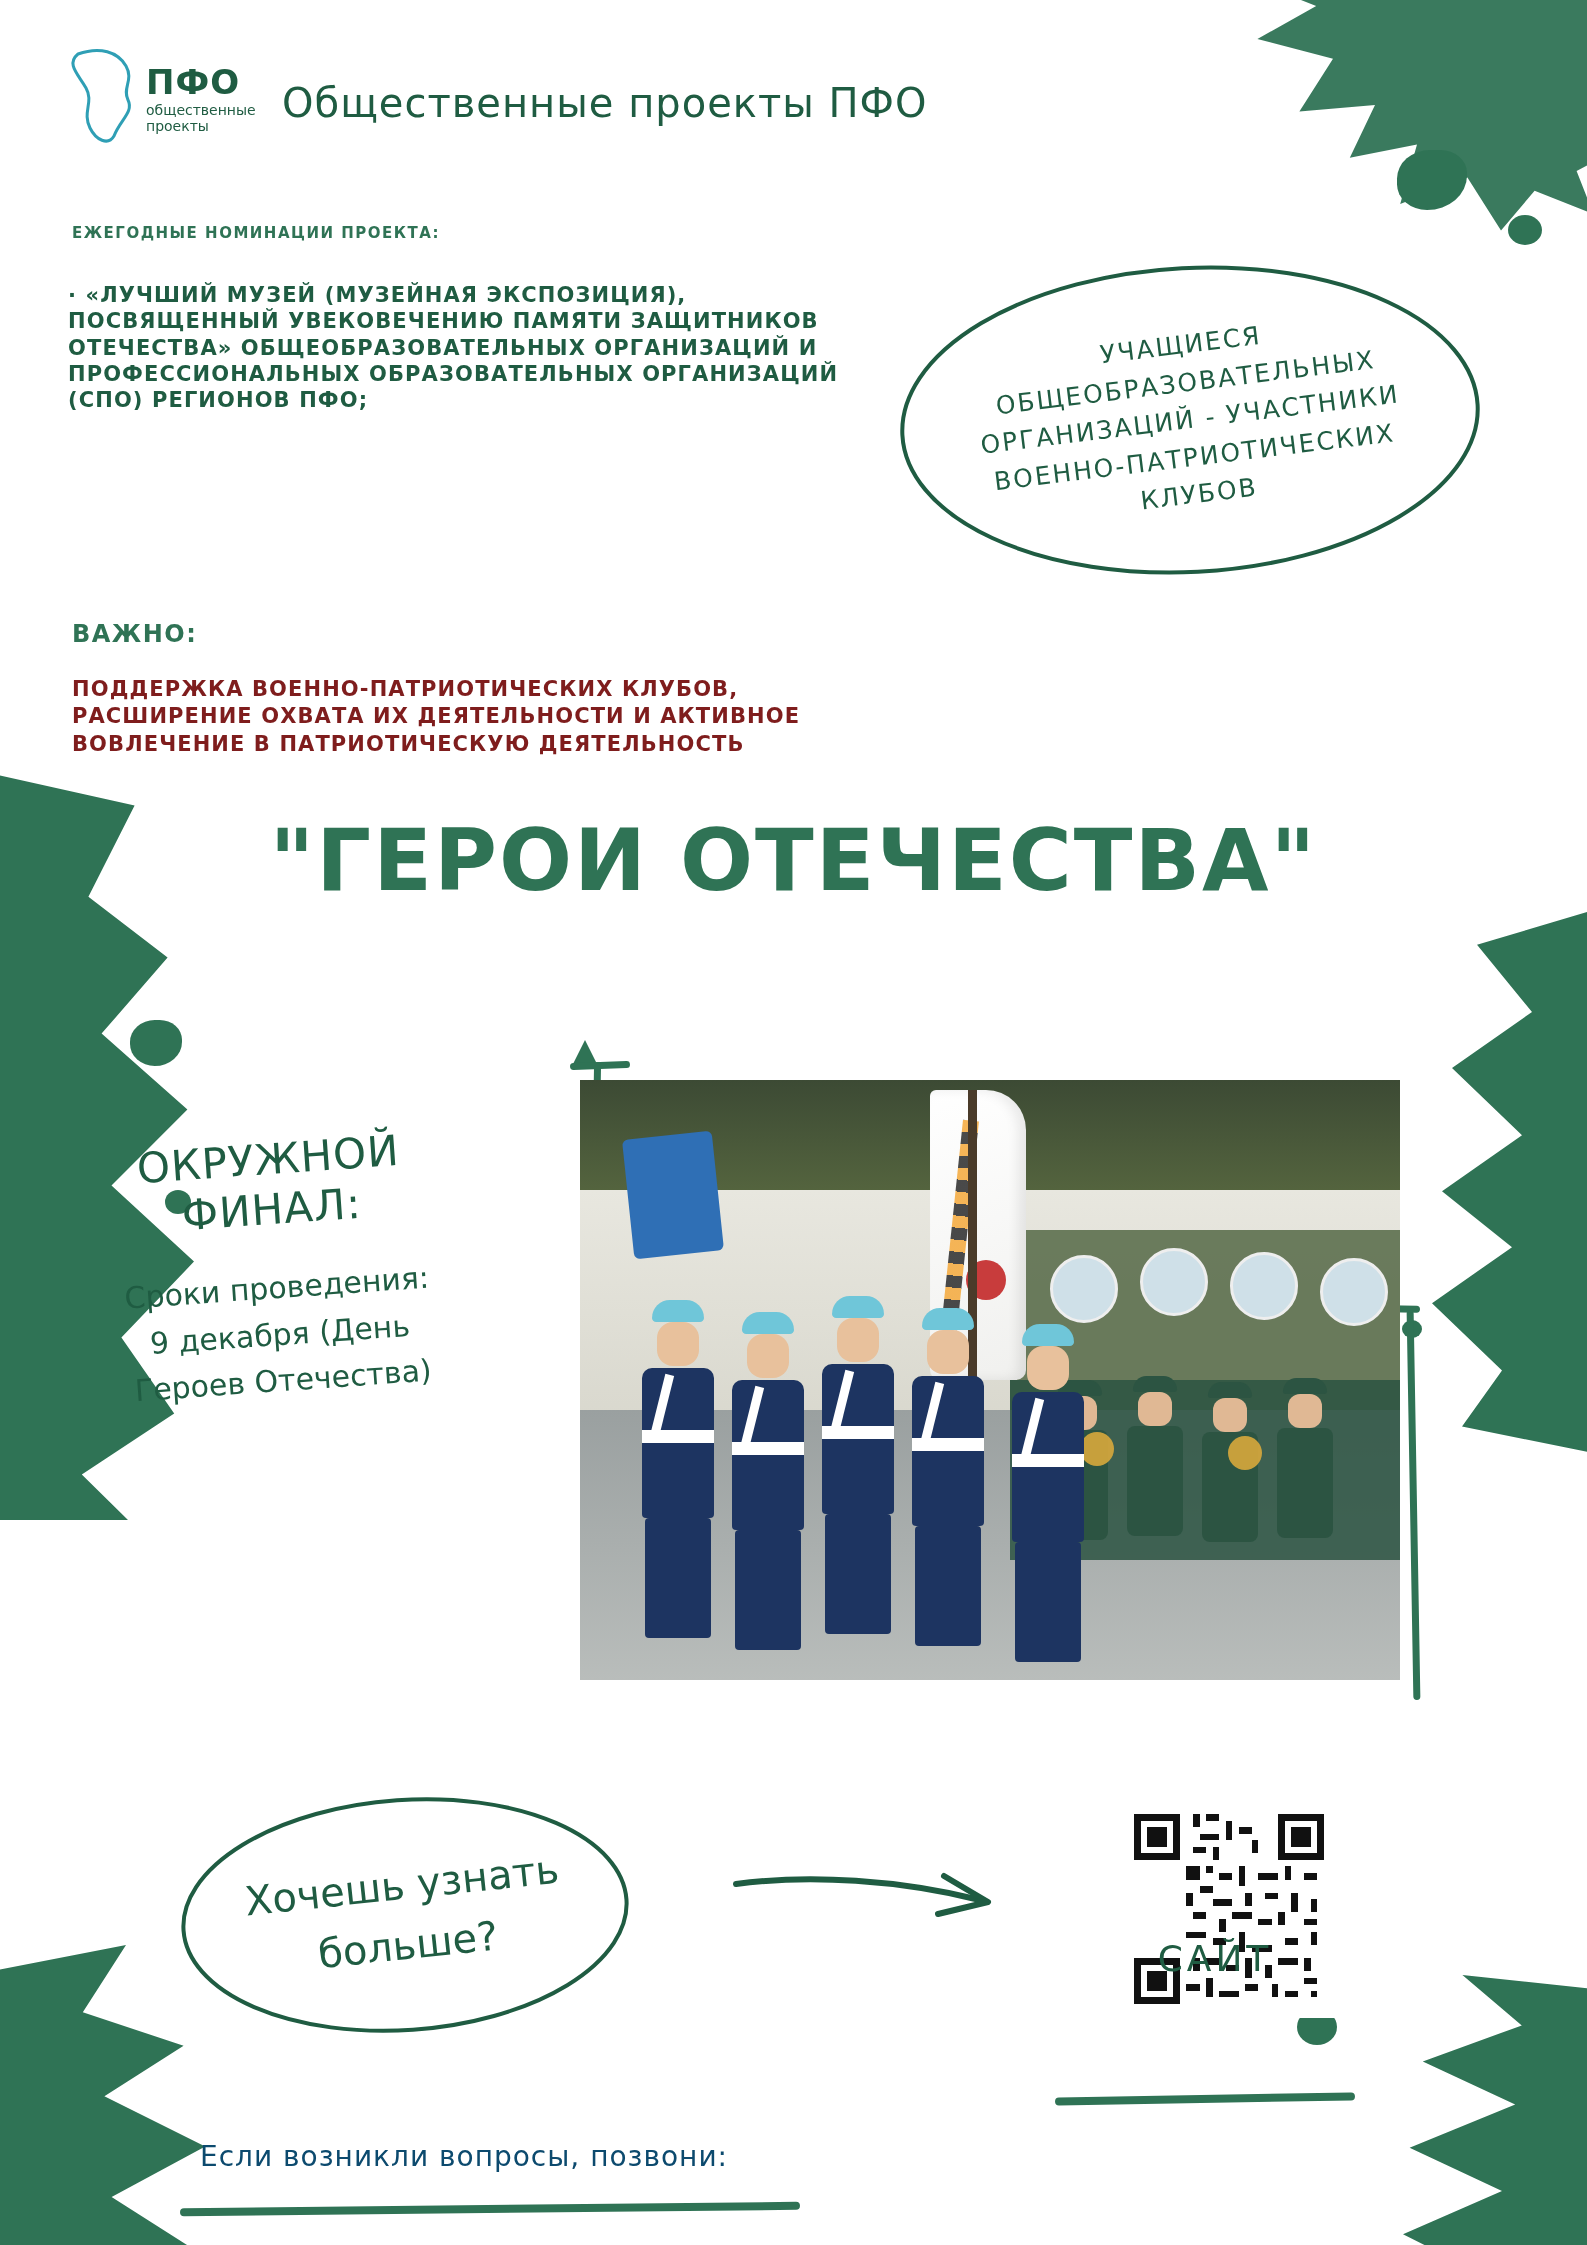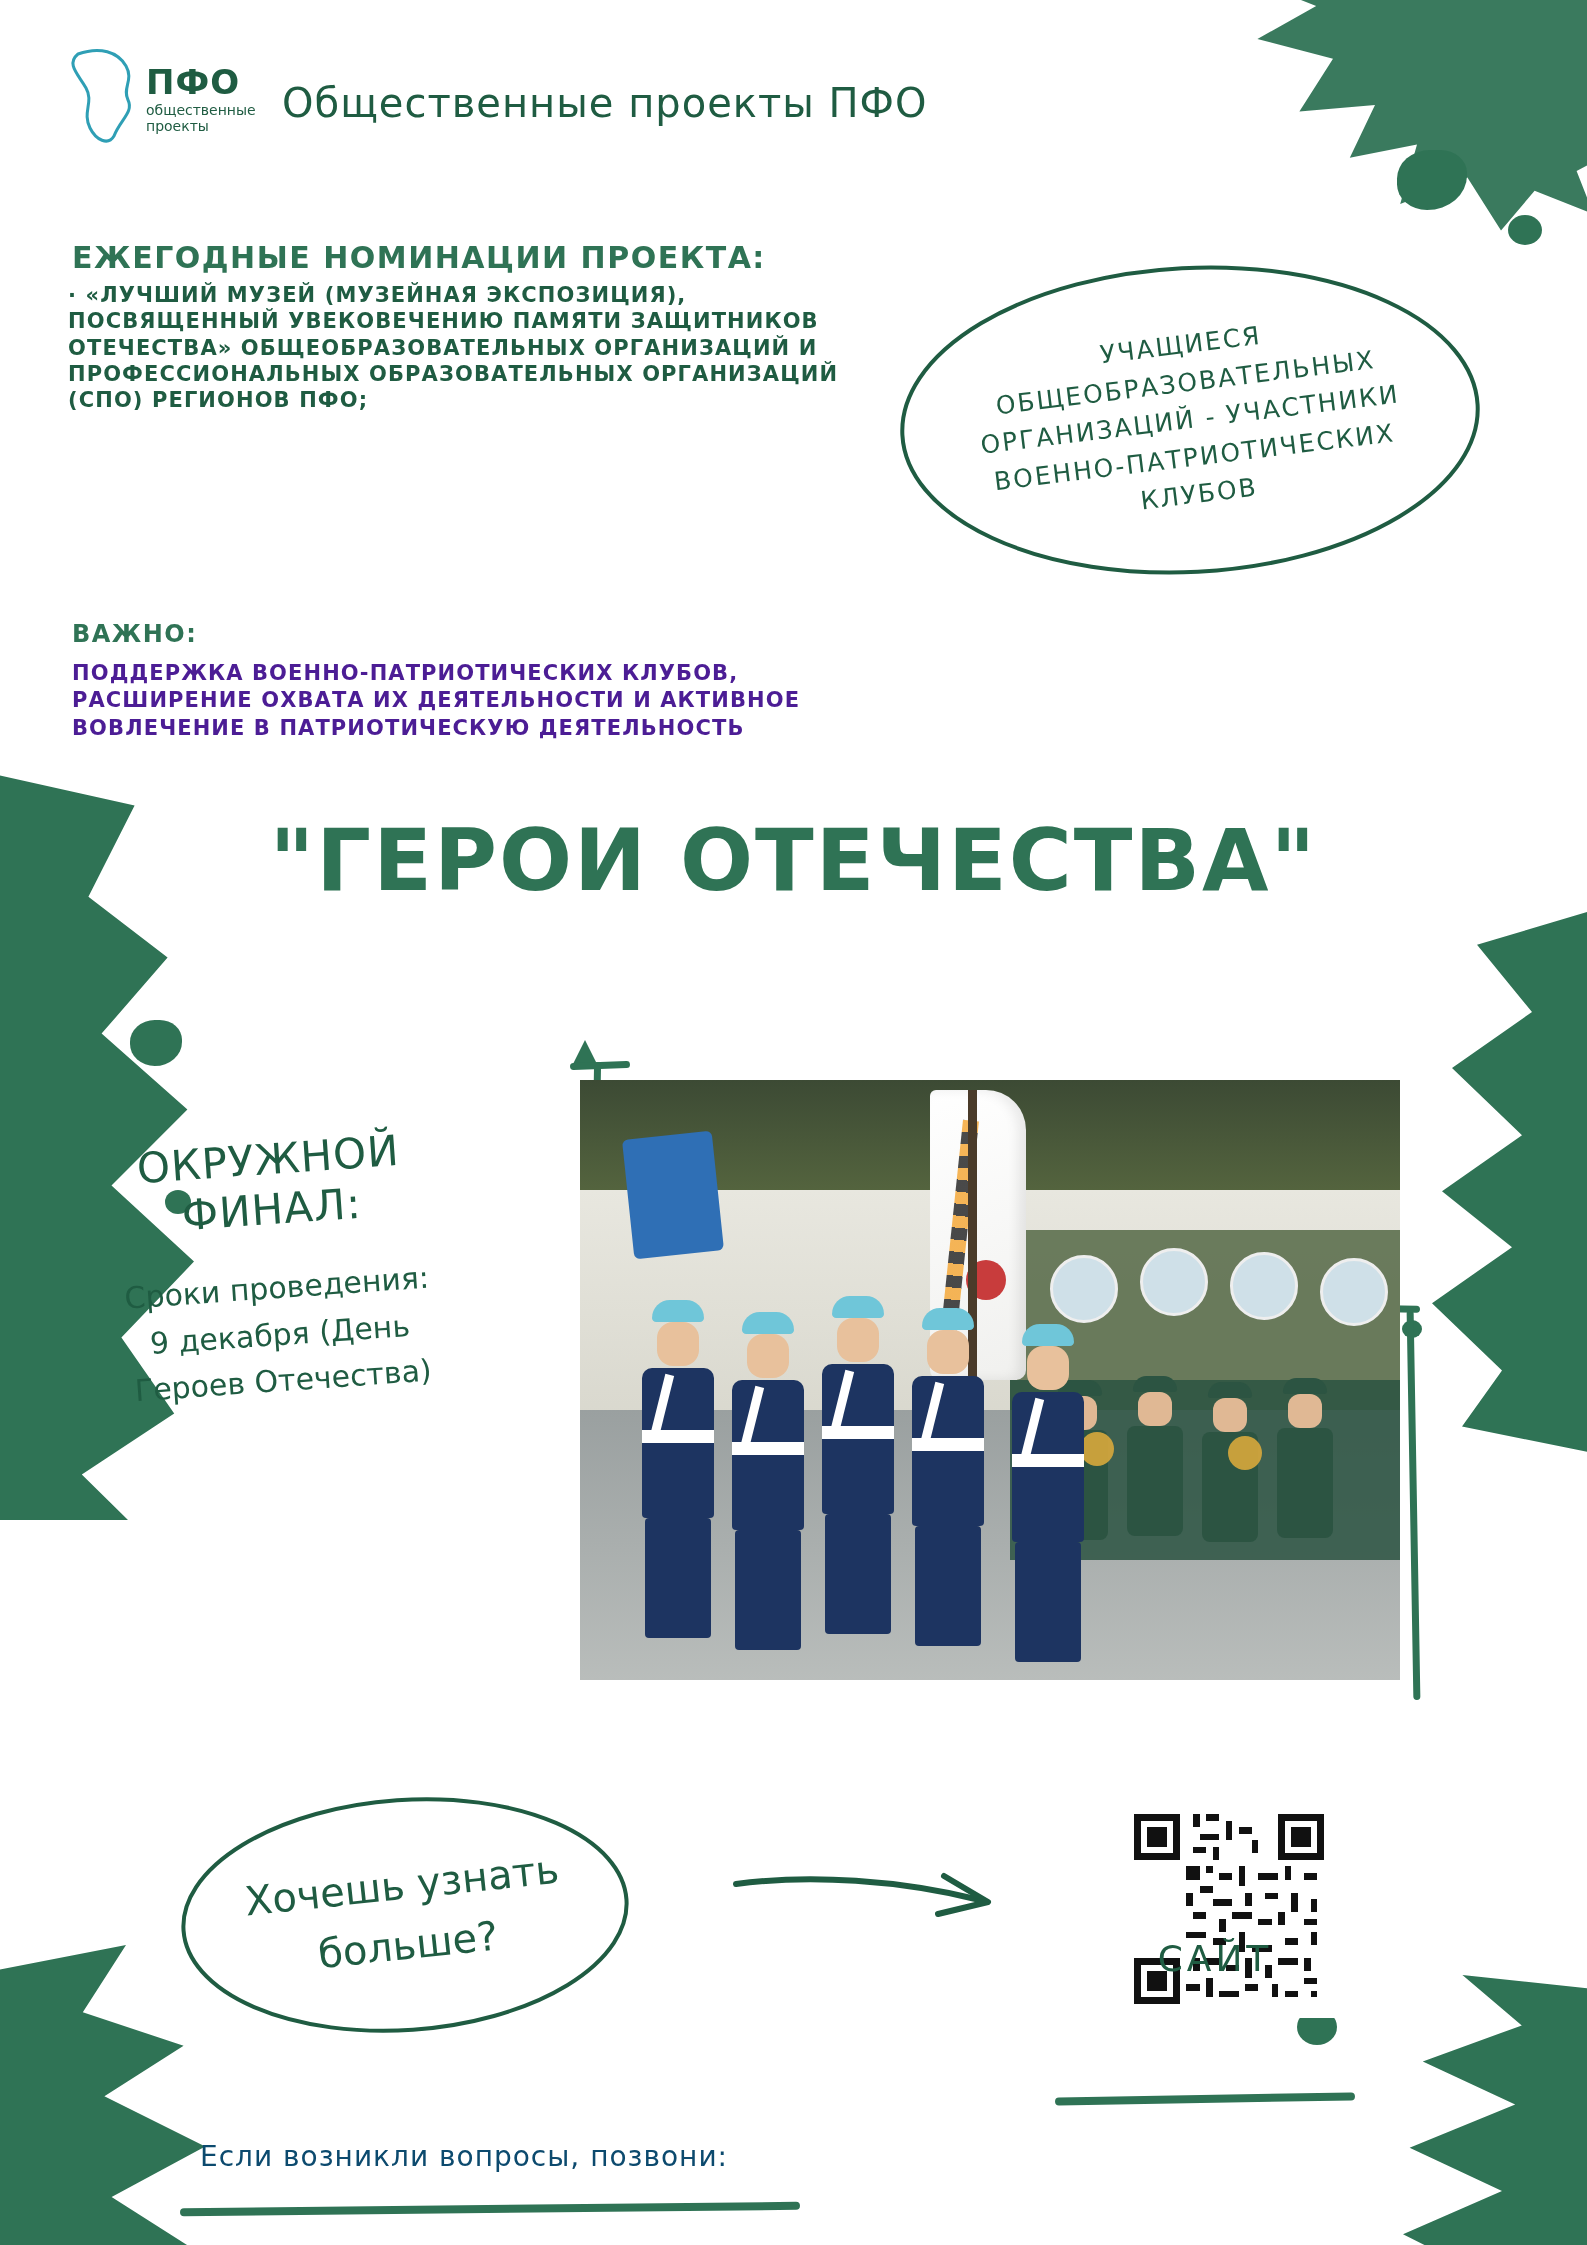--- a/index.html
+++ b/index.html
@@ -66,33 +66,33 @@
     position:absolute;left:86px;top:62px;font-size:14px;color:#1f5c42;line-height:1.15;
     font-family:"DejaVu Sans", sans-serif;
   }
   .header-title{
     font-size:40px;color:#1f5c42;font-family:"DejaVu Sans", sans-serif;
     letter-spacing:1px;margin-left:20px;margin-top:16px;
   }
 
   
   .noms-title{
-    position:absolute;left:72px;top:240px;color:#2f7355;font-size:30px;font-weight:bold;
+    position:absolute;left:72px;top:224px;color:#2f7355;font-size:15px;font-weight:bold;
     letter-spacing:1.5px;
   }
   .noms-body{
     position:absolute;left:68px;top:282px;width:790px;color:#1f5c42;
     font-size:21px;line-height:1.25;letter-spacing:1.1px;font-weight:bold;
   }
   .noms-body p{margin:0 0 26px 0;}
   .important-title{
     position:absolute;left:72px;top:620px;color:#2f7355;font-size:24px;font-weight:bold;letter-spacing:1.5px;
   }
   .important-body{
-    position:absolute;left:72px;top:660px;width:790px;color:#4c1d95;font-size:21px;
+    position:absolute;left:72px;top:676px;width:790px;color:#7f1d1d;font-size:21px;
     line-height:1.3;letter-spacing:1.1px;font-weight:bold;
   }
 
   
   .ellipse-callout{
     position:absolute;left:890px;top:255px;width:600px;height:330px;
   }
   .ellipse-callout svg{position:absolute;inset:0;}
   .ellipse-text{
     position:absolute;inset:0;display:flex;flex-direction:column;align-items:center;justify-content:center;

